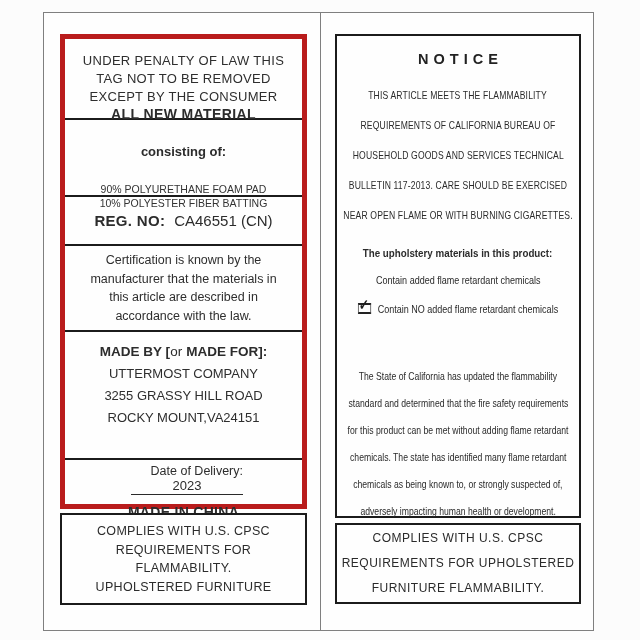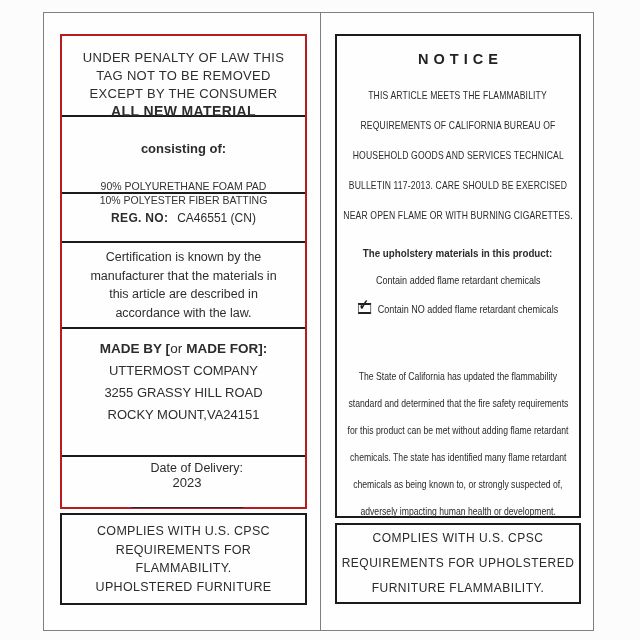--- a/index.html
+++ b/index.html
@@ -6,39 +6,39 @@
   body{background:#f4f4f3;font-family:"Liberation Sans", sans-serif; color:#2c2c2c;}
   .canvas{position:relative;width:640px;height:640px;background:#fcfcfc;overflow:hidden;}
 
   .tag{position:absolute;top:12px;height:619px;background:#fefefe;border:1px solid #7f7f7f;box-sizing:border-box;}
   .tag-left{left:43px;width:278px;}
   .tag-right{left:320px;width:274px;}
 
   .ibox{position:absolute;border:2px solid #1b1b1b;box-sizing:border-box;background:#fefefe;}
 
   
-  .stack{position:absolute;left:16px;top:21px;width:247px;height:475px;border:2px solid #b91c1c;box-sizing:border-box;display:flex;flex-direction:column;}
+  .stack{position:absolute;left:16px;top:21px;width:247px;height:475px;border:5px solid #b91c1c;box-sizing:border-box;display:flex;flex-direction:column;}
   .sec{border-bottom:2px solid #1b1b1b;display:flex;flex-direction:column;align-items:center;justify-content:center;text-align:center;box-sizing:border-box;flex:none;}
   .sec:last-child{border-bottom:none;flex:1;}
   .penalty{height:81px;font-size:13px;line-height:18px;letter-spacing:.3px;color:#2e2e2e;}
   .material{height:77px;gap:20px;}
   .mat-title{font-weight:bold;font-size:14px;letter-spacing:.4px;}
   .mat-sub{font-weight:bold;font-size:13px;margin-top:2px;}
   .mat-small{font-size:10.5px;line-height:14px;margin-top:3px;color:#333;}
-  .regsec{height:49px;flex-direction:row !important;gap:9px;font-size:12px;}
+  .regsec{height:49px;flex-direction:row !important;gap:9px;font-size:15px;}
   .reg-label{font-weight:bold;letter-spacing:.3px;}
   .cert{height:86px;font-size:12.5px;line-height:18.5px;color:#2e2e2e;}
   .madeby{height:128px;justify-content:flex-start !important;padding-top:12px;}
   .mb-head{font-size:13.5px;font-weight:bold;}
   .mb-or{font-weight:normal;}
   .mb-b2{margin-left:4px;}
   .mb-line{font-size:13px;margin-top:7px;color:#2e2e2e;}
   .delivery{padding-top:4px;}
   .date-row{display:flex;align-items:flex-end;justify-content:center;font-size:12.5px;flex-direction:column;}
-  .date-blank{display:inline-block;width:112px;border-bottom:1.5px solid #2a2a2a;text-align:center;font-size:13px;margin-left:7px;padding-bottom:17px;}
+  .date-blank{display:inline-block;width:112px;border-bottom:1.5px solid #2a2a2a;text-align:center;font-size:13px;margin-left:7px;padding-bottom:1px;}
   .made-in{font-weight:bold;font-size:14px;letter-spacing:.3px;margin-top:9px;}
   .complies-l{left:16px;top:500px;width:247px;height:92px;display:flex;flex-direction:column;align-items:center;justify-content:center;text-align:center;font-size:12.5px;line-height:18.5px;letter-spacing:.3px;}
 
   
   .notice-box{left:14px;top:21px;width:246px;height:484px;padding:0 9px;display:block;}
   .notice-title{margin-top:15px;height:20px;text-align:center;font-size:14.5px;font-weight:bold;letter-spacing:5px;text-indent:5px;color:#222;}
   .nlines{margin-top:9px;}
   .cline{display:flex;justify-content:center;align-items:center;overflow:visible;}
   .cline > span{display:inline-flex;align-items:center;white-space:nowrap;flex:none;}
   .nline{height:30px;font-size:11px;letter-spacing:.2px;color:#2a2a2a;}

